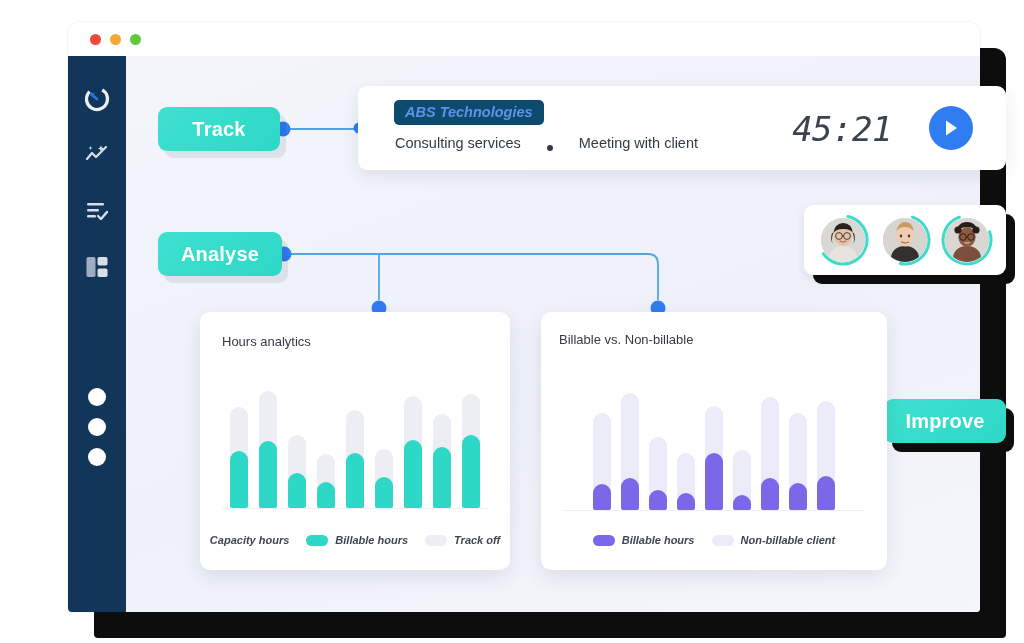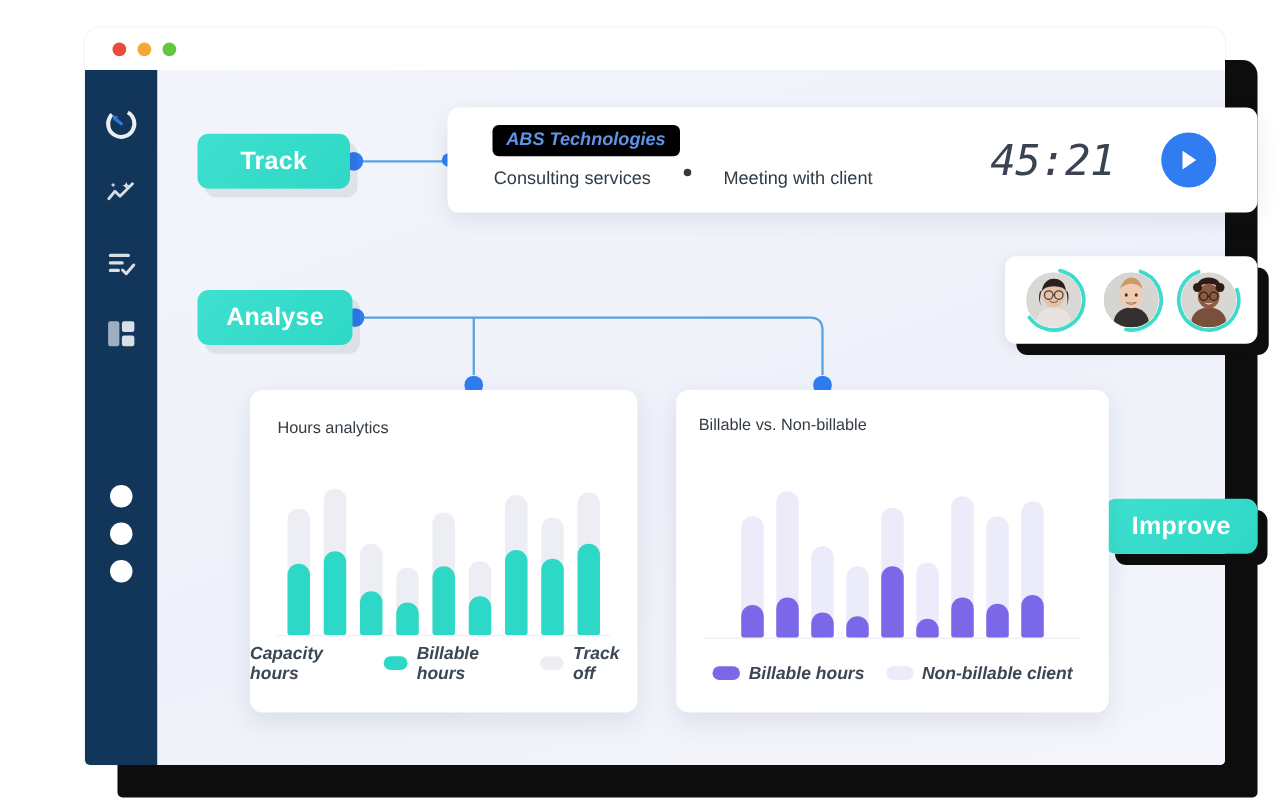--- a/index.html
+++ b/index.html
@@ -131,34 +131,34 @@
     width: 648px;
     height: 84px;
     background: #ffffff;
     border-radius: 9px;
     box-shadow: 0 6px 18px rgba(32,48,82,0.09);
   }
   .tracker-project {
     position: absolute;
     left: 36px;
     top: 14px;
-    background: #000000;
+    background: #0c4a6e;
     color: #5f93e6;
     font-size: 14.5px;
     font-style: italic;
     font-weight: 600;
     padding: 4px 11px 5px 11px;
     border-radius: 5px;
   }
   .tracker-meta {
     position: absolute;
     left: 37px;
     top: 49px;
     display: flex;
-    align-items: flex-start;
+    align-items: flex-end;
     font-size: 14.5px;
     color: #2f3b47;
   }
   .meta-sep {
     width: 6px; height: 6px;
     border-radius: 50%;
     background: #2f3b47;
     margin: 0 26px;
   }
   .tracker-timer {
@@ -281,21 +281,21 @@
 
   .legend {
     position: absolute;
     left: 0;
     right: 0;
     bottom: 24px;
     display: flex;
     align-items: center;
     justify-content: center;
     gap: 17px;
-    font-size: 14px;
+    font-size: 11px;
     font-style: italic;
     font-weight: 600;
     color: #3d4753;
   }
   .legend-item { display: flex; align-items: center; gap: 7px; }
   .legend-pill {
     width: 22px;
     height: 11px;
     border-radius: 6px;
   }

